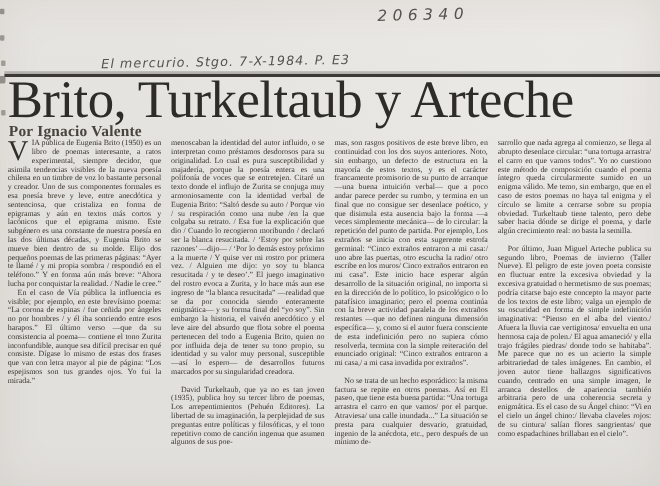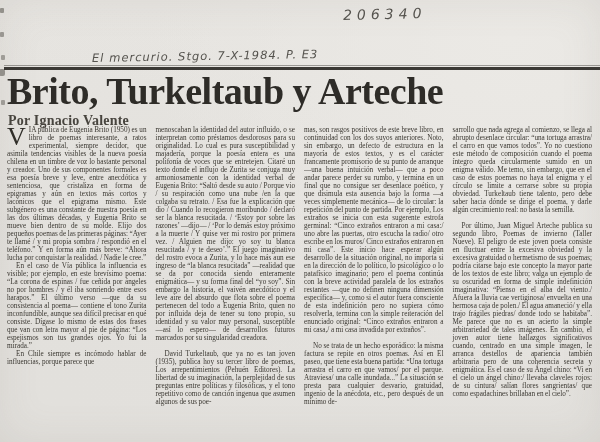--- a/index.html
+++ b/index.html
@@ -19,21 +19,21 @@
   .handwrite{
     position:absolute;font-family:"DejaVu Sans", sans-serif;font-style:italic;
     color:#55534e;white-space:nowrap;
   }
   .catalog{left:343px;top:6px;font-size:14px;letter-spacing:5px;transform:rotate(-1.5deg);}
   .source{left:92px;top:49px;font-size:11.5px;letter-spacing:1px;transform:rotate(-1deg);}
   .rule{position:absolute;left:4px;right:0;top:67px;height:3px;background:#3b3935;}
   .rule::before{content:"";position:absolute;left:0;right:0;top:-2px;height:1px;background:rgba(59,57,53,.45);}
   .headline{
     position:absolute;left:7px;top:71px;width:590px;
-    font-size:38px;line-height:40px;font-weight:bold;margin:0;
+    font-size:48px;line-height:40px;font-weight:normal;margin:0;
     color:#2e2c28;letter-spacing:-0.5px;
   }
   .byline{position:absolute;left:8px;top:113px;font-size:14px;color:#47443e;letter-spacing:.2px;font-weight:bold;}
   .cols{
     position:absolute;left:7px;right:8px;top:126px;bottom:0;
     display:flex;gap:9px;overflow:hidden;
   }
   .col{
     flex:1 1 0;min-width:0;text-align:justify;
     font-size:7.2px;line-height:8px;color:#3a3731;
@@ -63,21 +63,20 @@
 
   <span class="byline">Por Ignacio Valente</span>
 
   <div class="cols">
     <div class="col">
       <p class="para">
         <span class="dropcap">V</span><span>IA pública de Eugenia Brito (1950) es un libro de poemas interesante, a ratos experimental, siempre decidor, que asimila tendencias visibles de la nueva poesía chilena en un timbre de voz lo bastante personal y creador. Uno de sus componentes formales es esa poesía breve y leve, entre anecdótica y sentenciosa, que cristaliza en forma de epigramas y aún en textos más cortos y lacónicos que el epigrama mismo. Este subgénero es una constante de nuestra poesía en las dos últimas décadas, y Eugenia Brito se mueve bien dentro de su molde. Elijo dos pequeños poemas de las primeras páginas: “Ayer te llamé / y mi propia sombra / respondió en el teléfono.” Y en forma aún más breve: “Ahora lucha por conquistar la realidad. / Nadie le cree.”</span>
       </p>
       <div>
           <p class="para ind">En el caso de Vía pública la influencia es visible; por ejemplo, en este brevísimo poema: “La corona de espinas / fue ceñida por ángeles no por hombres / y él iba sonriendo entre esos harapos.” El último verso —que da su consistencia al poema— contiene el tono Zurita inconfundible, aunque sea difícil precisar en qué consiste. Dígase lo mismo de estas dos frases que van con letra mayor al pie de página: “Los espejismos son tus grandes ojos. Yo fui la mirada.”</p>
-          <p class="para ind">En Chile siempre es incómodo hablar de influencias, porque parece que</p>
         </div>
     </div>
     <div class="col">
         <p class="para">menoscaban la identidad del autor influido, o se interpretan como préstamos desdorosos para su originalidad. Lo cual es pura susceptibilidad y majadería, porque la poesía entera es una polifonía de voces que se entretejen. Citaré un texto donde el influjo de Zurita se conjuga muy armoniosamente con la identidad verbal de Eugenia Brito: “Saltó desde su auto / Porque vio / su respiración como una nube /en la que colgaba su retrato. / Esa fue la explicación que dio / Cuando lo recogieron moribundo / declaró ser la blanca resucitada. / ‘Estoy por sobre las razones’ —dijo— / ‘Por lo demás estoy próximo a la muerte / Y quise ver mi rostro por primera vez. / Alguien me dijo: yo soy tu blanca resucitada / y te deseo’.” El juego imaginativo del rostro evoca a Zurita, y lo hace más aun ese ingreso de “la blanca resucitada” —realidad que se da por conocida siendo enteramente enigmática— y su forma final del “yo soy”. Sin embargo la historia, el vaivén anecdótico y el leve aire del absurdo que flota sobre el poema pertenecen del todo a Eugenia Brito, quien no por influida deja de tener su tono propio, su identidad y su valor muy personal, susceptible —así lo espero— de desarrollos futuros marcados por su singularidad creadora.</p>
         <p class="para ind gap">David Turkeltaub, que ya no es tan joven (1935), publica hoy su tercer libro de poemas, Los arrepentimientos (Pehuén Editores). La libertad de su imaginación, la perplejidad de sus preguntas entre políticas y filosóficas, y el tono repetitivo como de canción ingenua que asumen algunos de sus poe-</p>
       </div>
     <div class="col">
         <p class="para">mas, son rasgos positivos de este breve libro, en continuidad con los dos suyos anteriores. Noto, sin embargo, un defecto de estructura en la mayoría de estos textos, y es el carácter francamente promisorio de su punto de arranque —una buena intuición verbal— que a poco andar parece perder su rumbo, y termina en un final que no consigue ser desenlace poético, y que disimula esta ausencia bajo la forma —a veces simplemente mecánica— de lo circular: la repetición del punto de partida. Por ejemplo, Los extraños se inicia con esta sugerente estrofa germinal: “Cinco extraños entraron a mi casa:/ uno abre las puertas, otro escucha la radio/ otro escribe en los muros/ Cinco extraños entraron en mi casa”. Este inicio hace esperar algún desarrollo de la situación original, no importa si en la dirección de lo político, lo psicológico o lo patafísico imaginario; pero el poema continúa con la breve actividad paralela de los extraños restantes —que no definen ninguna dimensión específica— y, como si el autor fuera consciente de esta indefinición pero no supiera cómo resolverla, termina con la simple reiteración del enunciado original: “Cinco extraños entraron a mi casa,/ a mi casa invadida por extraños”.</p>
         <p class="para ind gap">No se trata de un hecho esporádico: la misma factura se repite en otros poemas. Así en El paseo, que tiene esta buena partida: “Una tortuga arrastra el carro en que vamos/ por el parque. Atraviesa/ una calle inundada...” La situación se presta para cualquier desvario, gratuidad, ingenio de la anécdota, etc., pero después de un mínimo de-</p>
       </div>

